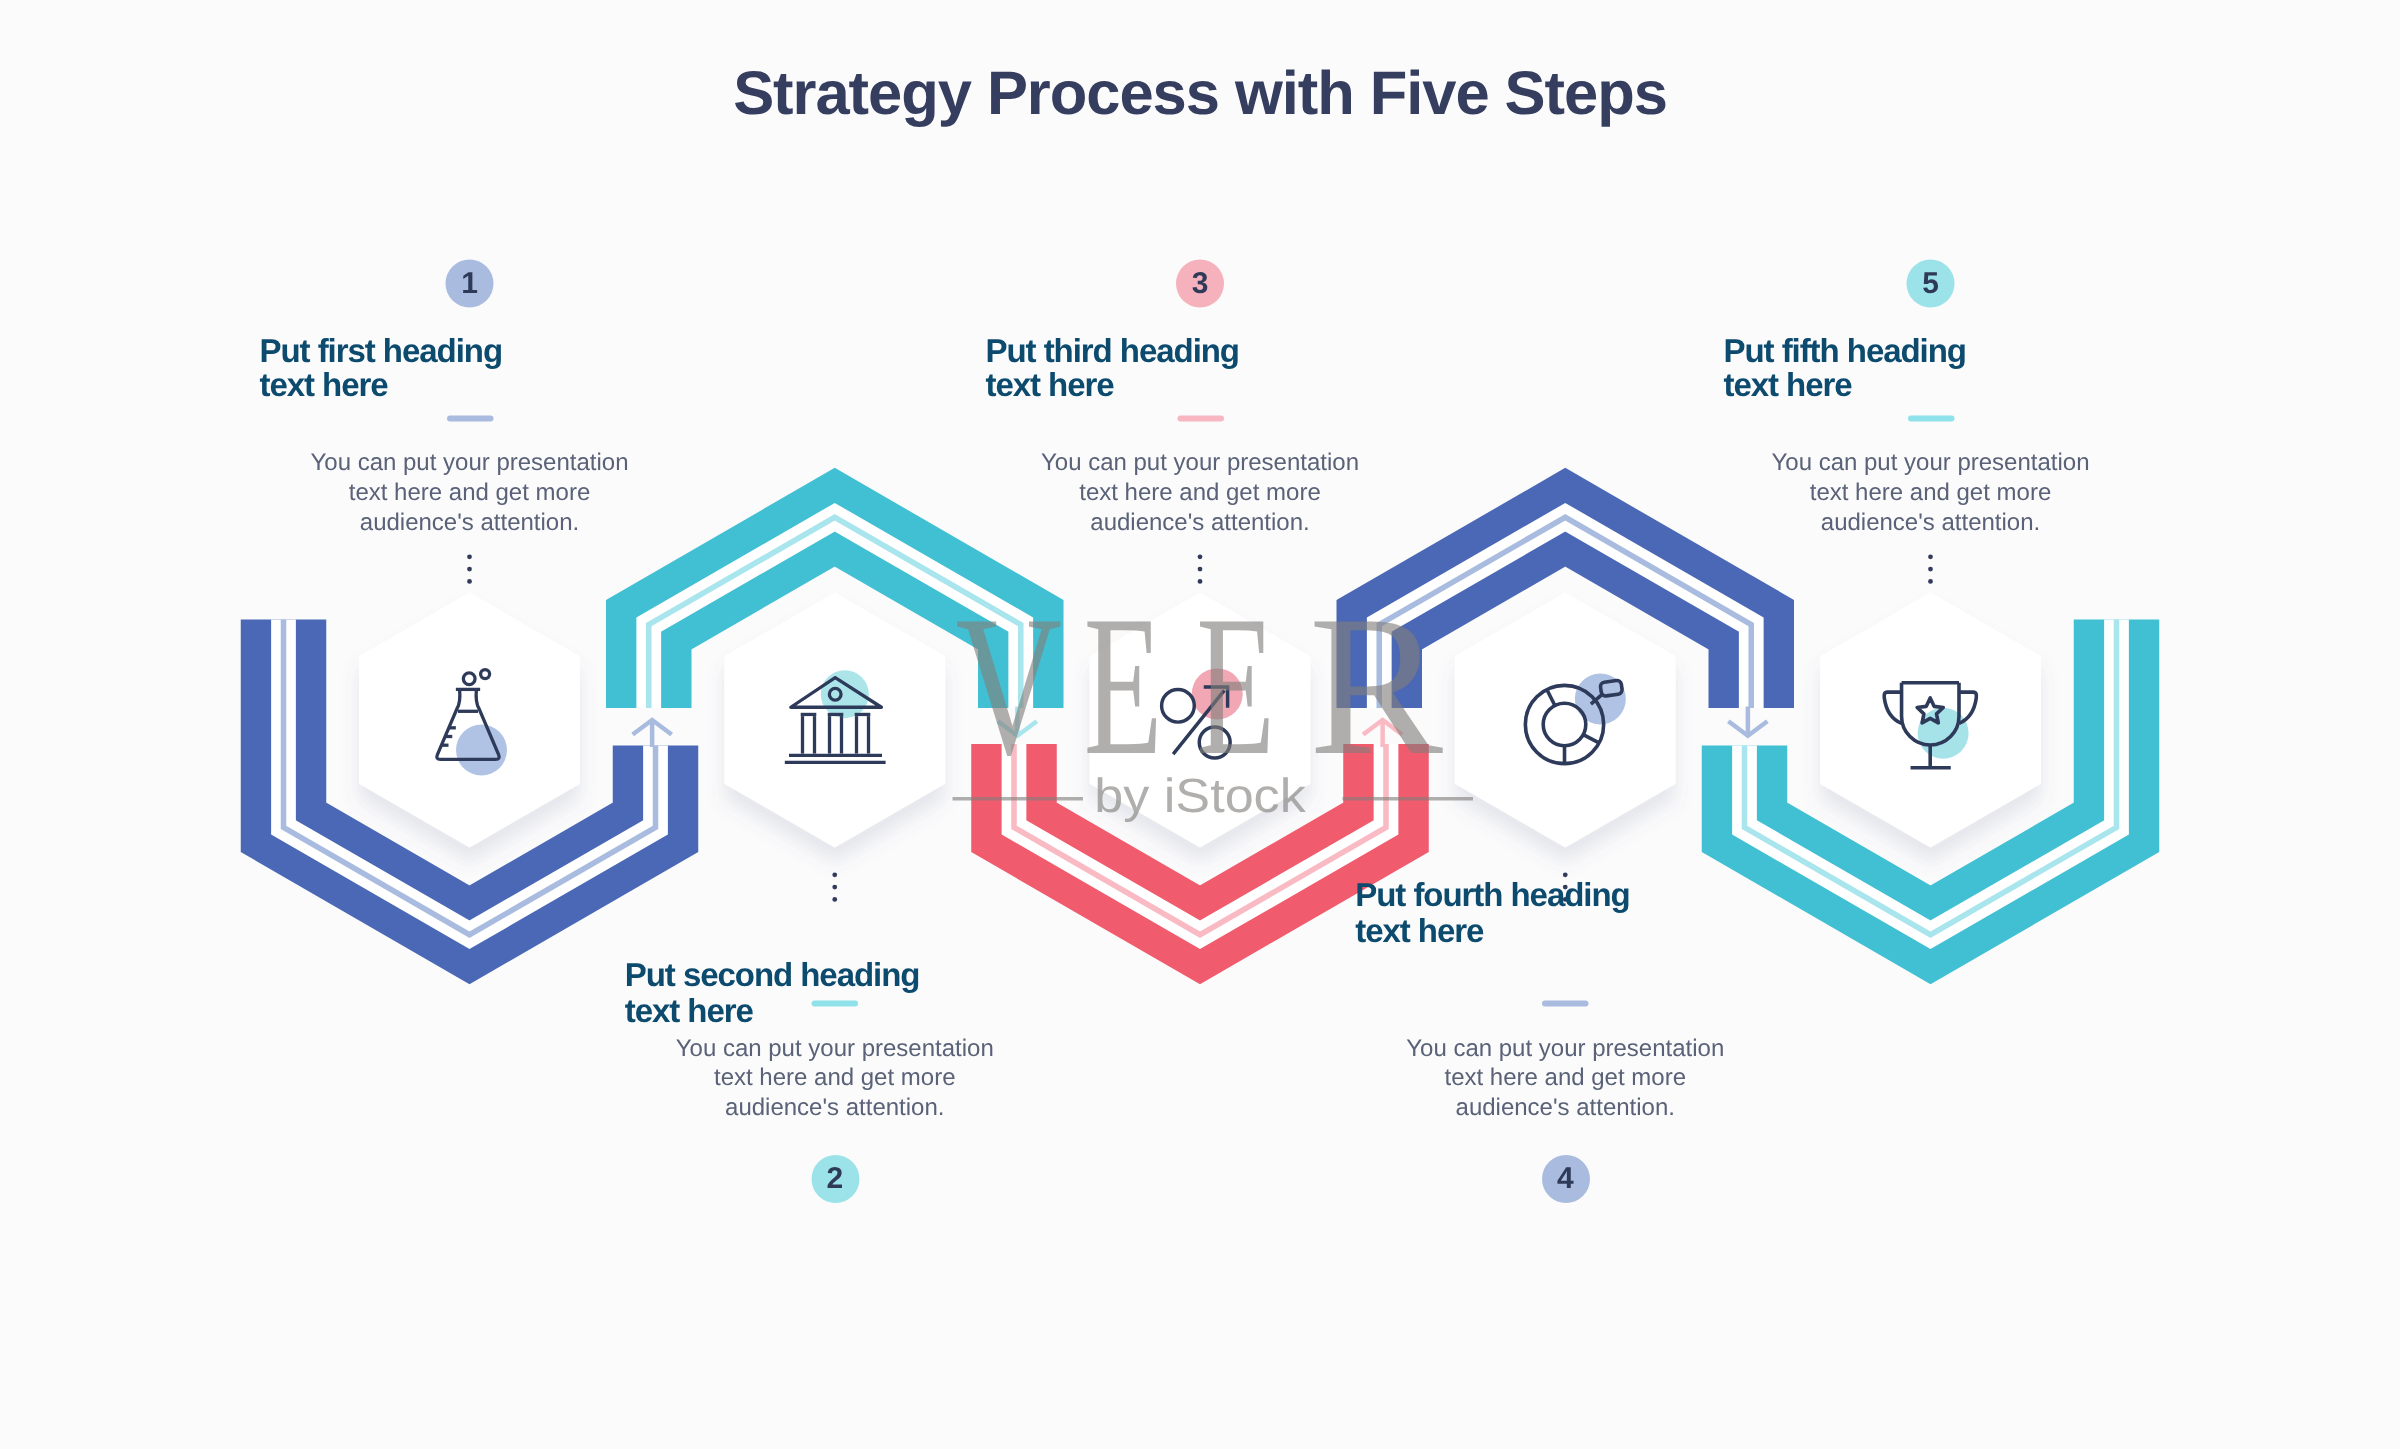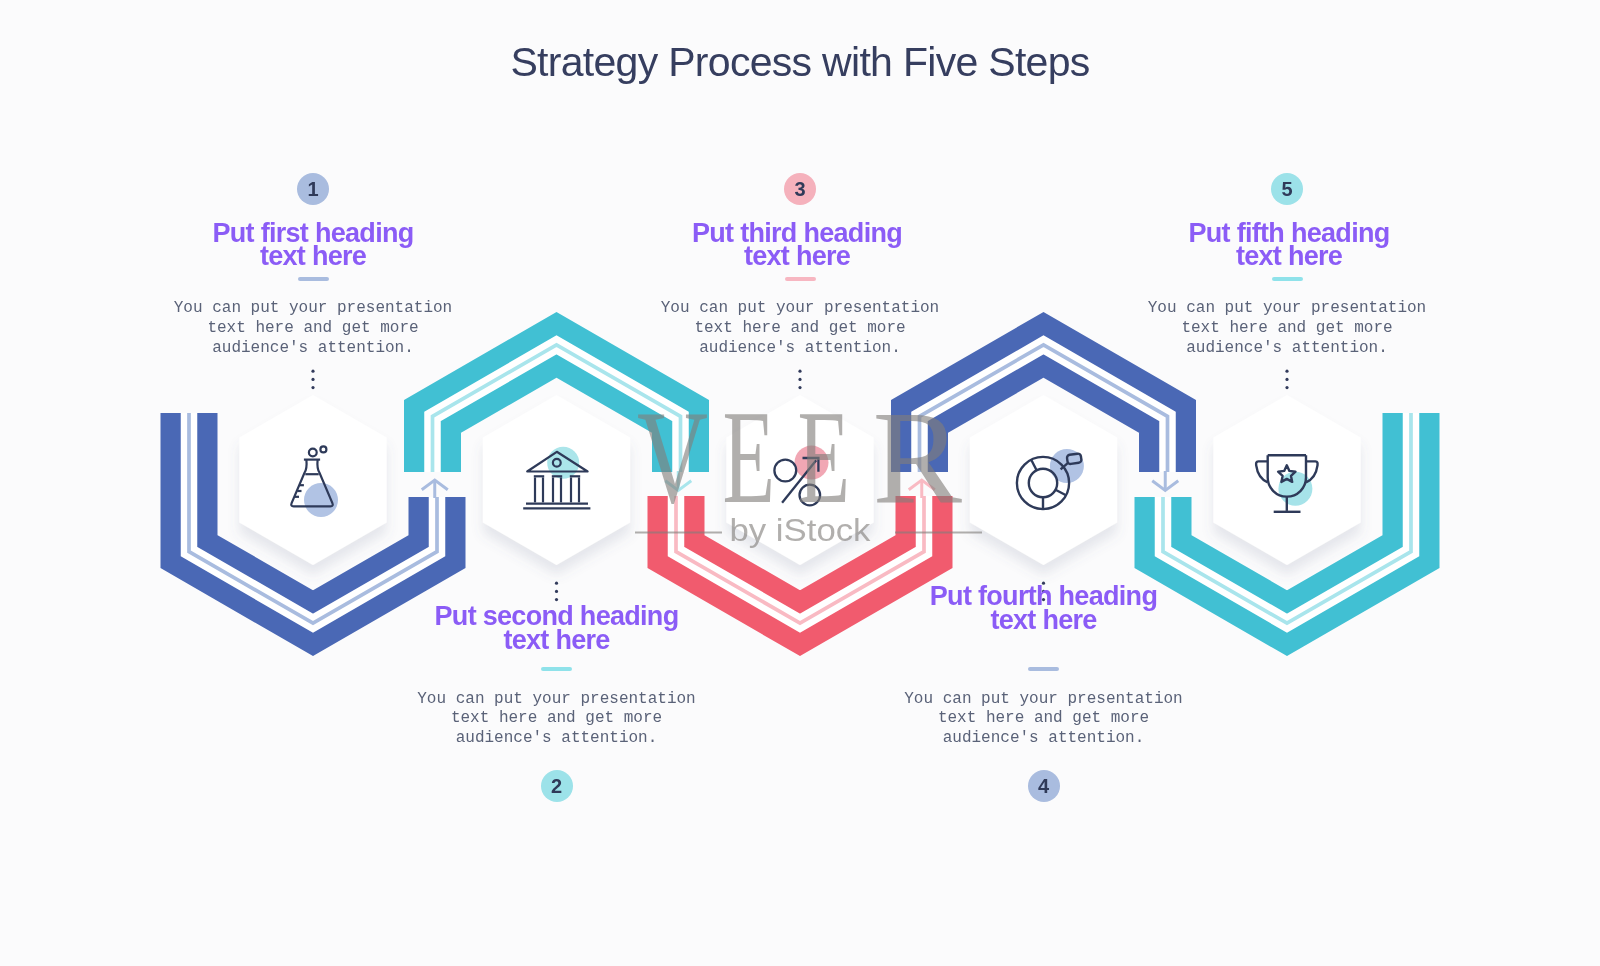--- a/index.html
+++ b/index.html
@@ -1,24 +1,24 @@
 <!DOCTYPE html>
 <html><head><meta charset="utf-8">
 <style>
 html,body{margin:0;padding:0;width:1600px;height:966px;background:#fbfbfc;overflow:hidden;
 font-family:"Liberation Sans",sans-serif;}
 .stage{position:absolute;left:0;top:0;width:1600px;height:966px;}
-.title{position:absolute;left:0;top:39px;width:1600px;text-align:center;font-weight:normal;
+.title{position:absolute;left:0;top:39px;width:1600px;text-align:center;font-weight:bold;
 font-size:41px;letter-spacing:-0.7px;color:#363e5f;}
 .num{position:absolute;width:32px;height:32px;border-radius:50%;text-align:center;
 line-height:32px;font-weight:bold;font-size:20px;color:#2f3a59;}
-.head{position:absolute;width:280px;text-align:center;font-weight:bold;font-size:27px;letter-spacing:-0.7px;
-line-height:23.8px;color:#8b5cf6;}
+.head{position:absolute;width:280px;font-weight:bold;font-size:22px;letter-spacing:-0.7px;
+line-height:23.8px;color:#0c4a6e;}
 .dvd{position:absolute;width:31px;height:3.6px;border-radius:2px;}
-.body{position:absolute;width:280px;text-align:center;font-size:16px;line-height:19.7px;color:#5a6278;font-family:Liberation Mono, monospace;}
+.body{position:absolute;width:280px;text-align:center;font-size:16px;line-height:19.7px;color:#5a6278;}
 </style></head>
 <body>
 <div class="stage">
 <svg width="1600" height="966" viewBox="0 0 1600 966" style="position:absolute;left:0;top:0">
 <defs>
 <filter id="hsh" x="-30%" y="-30%" width="160%" height="170%">
 <feDropShadow dx="0" dy="10" stdDeviation="6" flood-color="#5a6a8a" flood-opacity="0.14"></feDropShadow>
 </filter>
 </defs>
 <path d="M 189.0 413 L 189.0 551.59 L 313.0 623.18 L 437.0 551.59 L 437.0 497" fill="none" stroke="#4a68b5" stroke-width="57"></path>
@@ -129,21 +129,21 @@
 <path d="M 635 532.5 L 722 532.5"></path>
 <path d="M 895 532.5 L 982 532.5"></path>
 </g>
 </svg>
 <div class="title">Strategy Process with Five Steps</div>
 <div class="num" style="left:297px;top:172.5px;background:#a9bcdf">1</div>
 <div class="head" style="left:173px;top:221.5px">Put first heading<br>text here</div>
 <div class="dvd" style="left:297.5px;top:277.3px;background:#a9bcdf"></div>
 <div class="body" style="left:173px;top:299.2px">You can put your presentation<br>text here and get more<br>audience's attention.</div>
 <div class="num" style="left:540.5px;top:769.5px;background:#9ce2e9">2</div>
-<div class="head" style="left:416.5px;top:605px">Put second heading<br>text here</div>
+<div class="head" style="left:416.5px;top:638px">Put second heading<br>text here</div>
 <div class="dvd" style="left:541.0px;top:667.2px;background:#8fe2ea"></div>
 <div class="body" style="left:416.5px;top:689.6px">You can put your presentation<br>text here and get more<br>audience's attention.</div>
 <div class="num" style="left:784px;top:172.5px;background:#f5b1bc">3</div>
 <div class="head" style="left:657px;top:221.5px">Put third heading<br>text here</div>
 <div class="dvd" style="left:784.5px;top:277.3px;background:#f7b6c1"></div>
 <div class="body" style="left:660px;top:299.2px">You can put your presentation<br>text here and get more<br>audience's attention.</div>
 <div class="num" style="left:1027.5px;top:769.5px;background:#a9bcdf">4</div>
 <div class="head" style="left:903.5px;top:585px">Put fourth heading<br>text here</div>
 <div class="dvd" style="left:1028.0px;top:667.2px;background:#a9bcdf"></div>
 <div class="body" style="left:903.5px;top:689.6px">You can put your presentation<br>text here and get more<br>audience's attention.</div>

